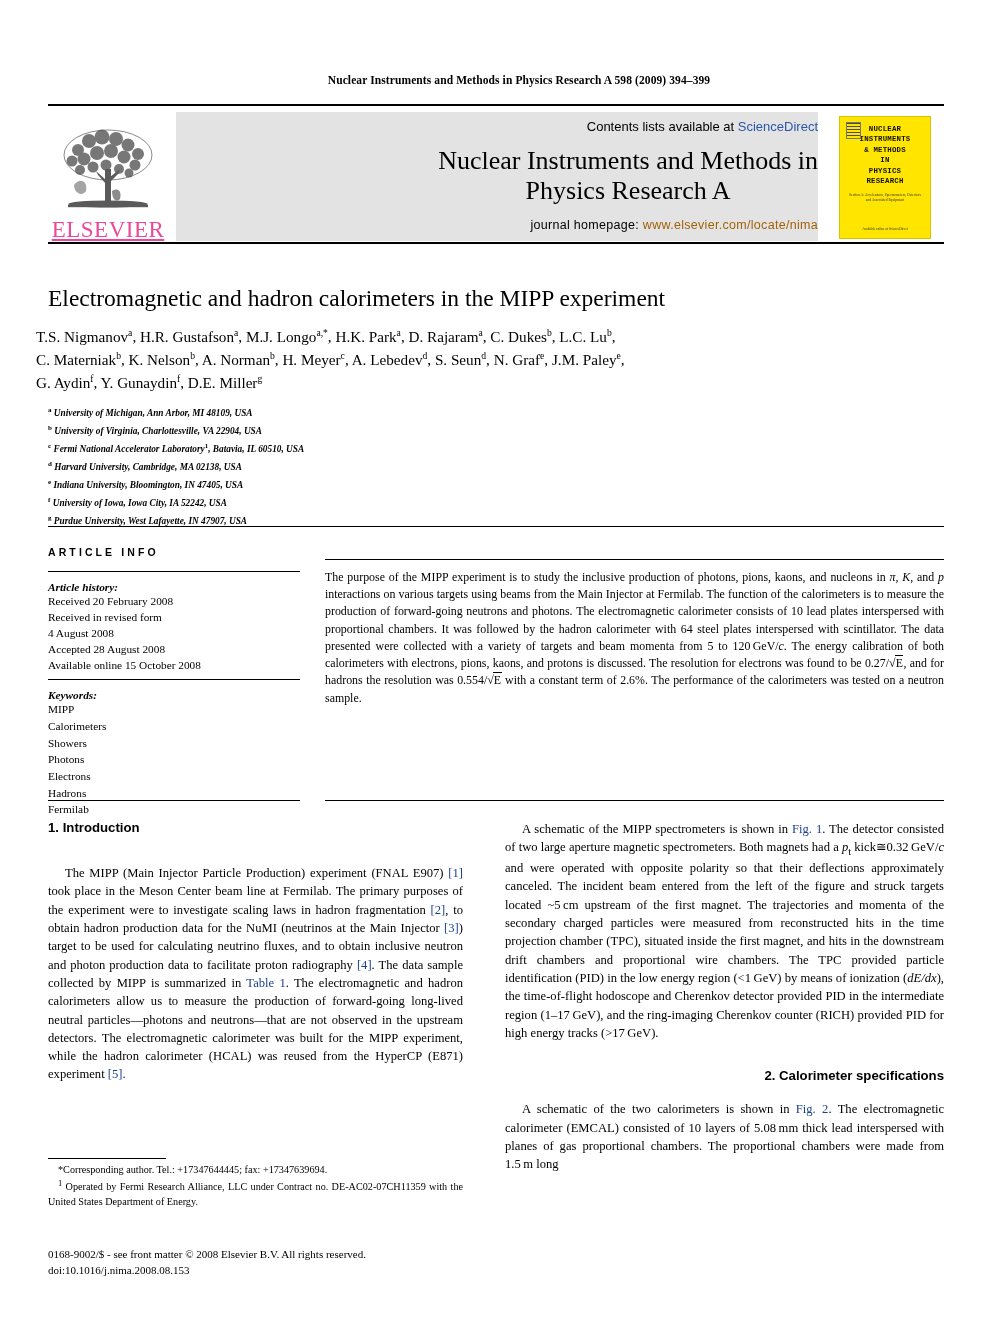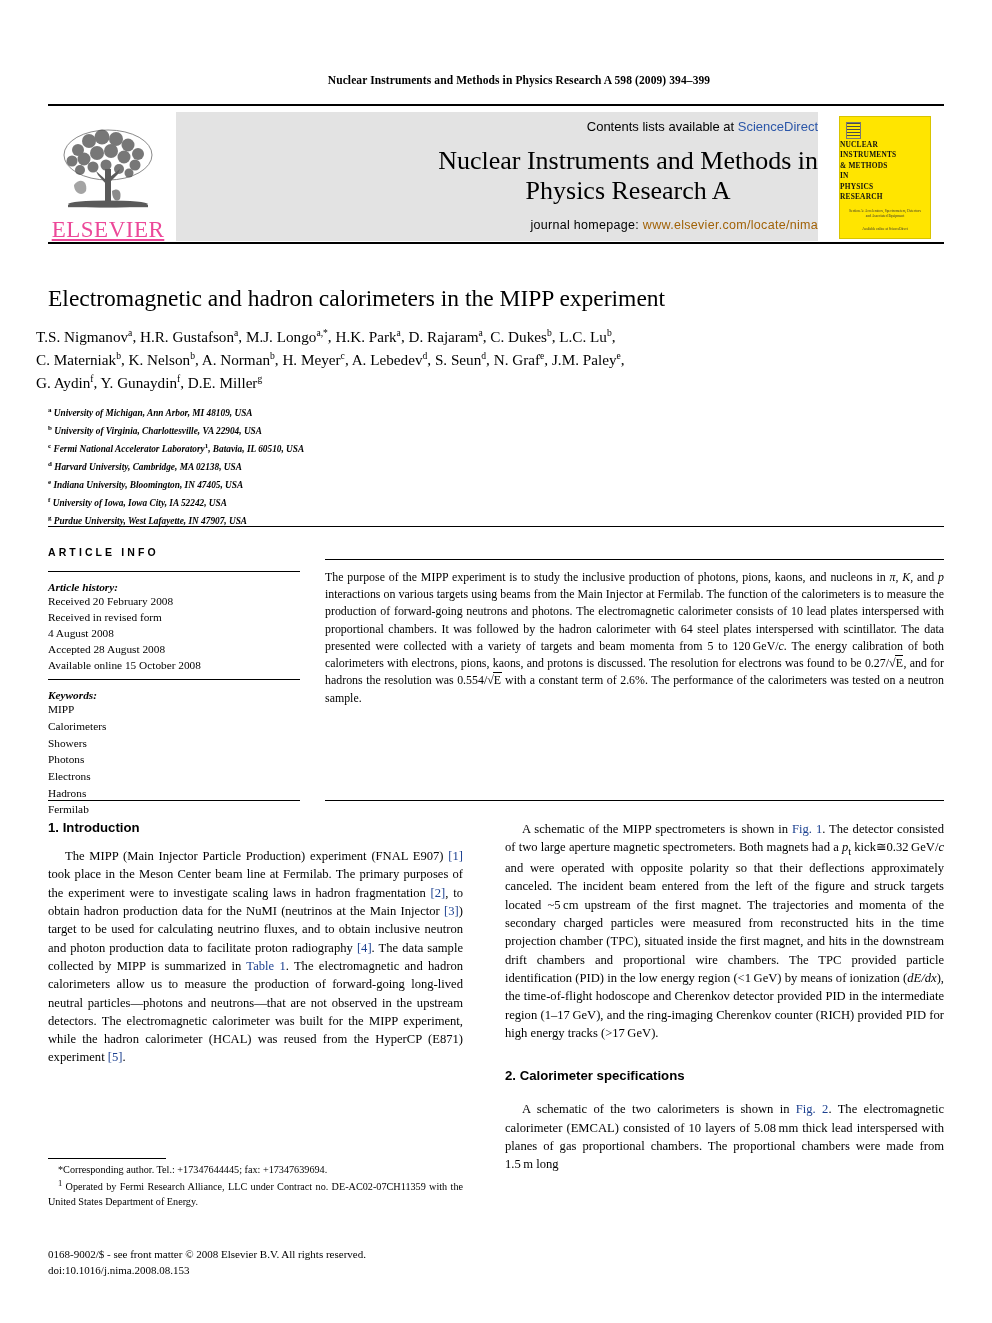--- a/index.html
+++ b/index.html
@@ -123,23 +123,22 @@
   }
   .cover-mini-logo {
     position: absolute;
     left: 6px; top: 5px;
     width: 13px; height: 15px;
     background:
       repeating-linear-gradient(to bottom, #4a4a4a 0 1px, transparent 1px 3px);
     border: 0.5px solid #777;
   }
   .cover-title {
-    margin-top: 16px;
-    text-align: left;
-    font-family: Liberation Serif, serif;
+    text-align: center;
+    font-family: Liberation Mono, monospace;
     font-size: 7.4px;
     font-weight: bold;
     line-height: 1.42;
     color: #111;
     letter-spacing: 0.2px;
   }
   .cover-sub {
     margin-top: 6px;
     text-align: center;
     font-size: 3.6px;
@@ -285,28 +284,29 @@
   .col-right {
     position: absolute;
     top: 820px;
     left: 505px;
     width: 439px;
   }
   .sec-head {
     font-family: "Liberation Sans", sans-serif;
     font-weight: bold;
     font-size: 13.2px;
-    margin-bottom: 12px;
+    margin-bottom: 29px;
   }
   .sec-head-2 {
     font-family: "Liberation Sans", sans-serif;
     font-weight: bold;
     font-size: 13.2px;
     margin-top: 26px;
     margin-bottom: 17px;
+    text-align: right;
   }
   p.body-par {
     margin: 0;
     font-size: 12.6px;
     line-height: 1.455;
     text-align: justify;
     text-indent: 17px;
   }
   .ref { color: #1a3f8f; }
   i.em { font-style: italic; }

